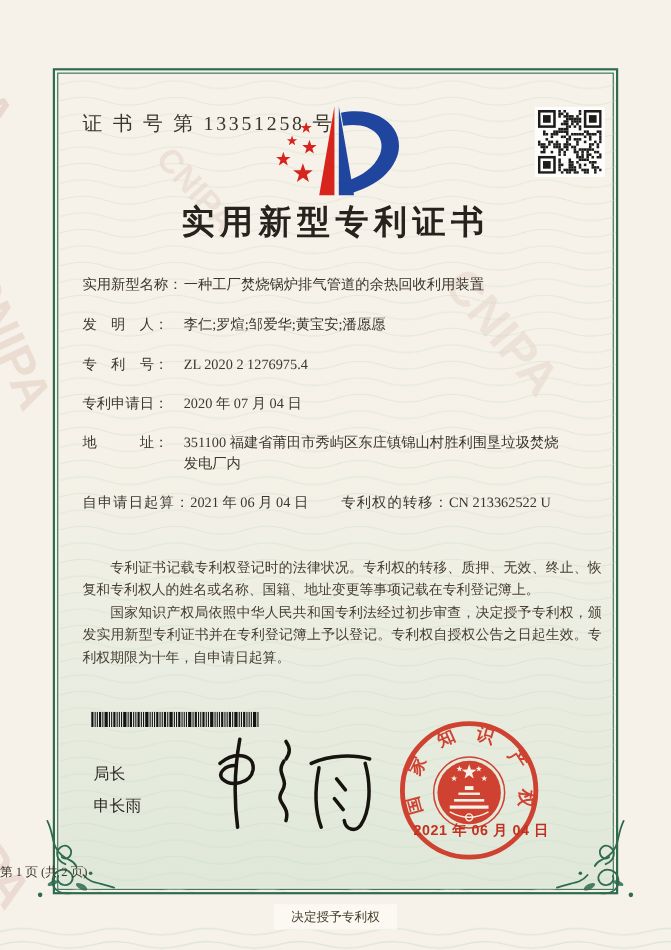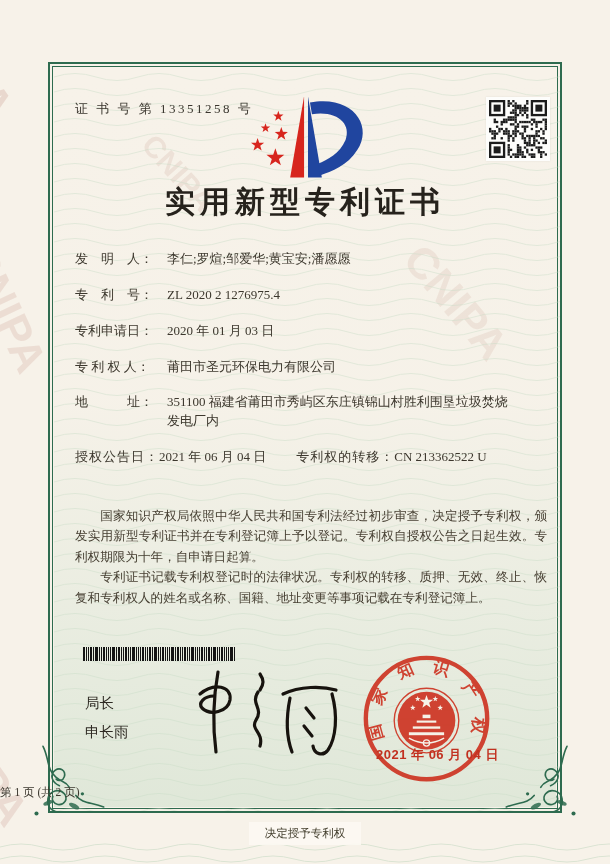--- a/index.html
+++ b/index.html
@@ -22,21 +22,21 @@
         rgba(226,234,222,0.05) 45%,rgba(217,230,214,0.5) 78%,rgba(211,226,208,0.65) 100%);}
   .waves,.waves-bottom{position:absolute;pointer-events:none;}
   .waves{inset:4px;width:506px;height:743px;opacity:.45;}
   .waves-bottom{left:0;top:840px;width:610px;height:24px;opacity:.55;}
   .flourish{position:absolute;width:82px;height:82px;}
   .fl-right{left:503px;top:743px;}
   .fl-left{left:25px;top:743px;transform:scaleX(-1);}
   .g-stroke{stroke:var(--frame_green,#2e6b4f);fill:none;stroke-width:2;stroke-linecap:round;}
   .g-fill{fill:var(--frame_green,#2e6b4f);}
   
-  .cert-no{position:absolute;left:75px;top:100px;font-size:13px;letter-spacing:2.5px;color:#3a362e;}
+  .cert-no{position:absolute;left:75px;top:100px;font-size:18px;letter-spacing:2.5px;color:#3a362e;}
   .logo{position:absolute;left:223px;top:92px;width:168px;height:90px;}
   .lred{fill:var(--logo_red,#d7251d);}
   .lblue{fill:var(--logo_blue,#20459f);}
   .qr{position:absolute;left:486px;top:97px;width:64px;height:64px;background:#fdfdfb;
       display:flex;align-items:center;justify-content:center;box-shadow:0 0 2px rgba(0,0,0,.08);}
   .title{position:absolute;left:0;right:0;top:182px;text-align:center;font-size:30px;font-weight:bold;
          letter-spacing:5px;color:#26221c;}
   
   .fields{position:absolute;left:75px;top:250px;width:472px;font-size:13px;line-height:1.45;color:#3c372d;}
   .frow{display:flex;margin-bottom:17px;}
@@ -349,50 +349,50 @@
           <rect x="2.3" y="43.699999999999996" width="11.5" height="11.5" fill="#fdfdfb"></rect>
           <rect x="4.6" y="46" width="6.8999999999999995" height="6.8999999999999995" fill="#1c1c1c"></rect>
         </g>
       </svg>
   </div>
 
   <div class="title">实用新型专利证书</div>
 
   <div class="fields">
     <div class="frow">
+      <span class="flabel">实用新型名称：</span>
+      <span class="fvalue">一种工厂焚烧锅炉排气管道的余热回收利用装置</span>
+    </div>
+    <div class="frow">
       <span class="flabel">发　明　人：</span>
       <span class="fvalue">李仁;罗煊;邹爱华;黄宝安;潘愿愿</span>
     </div>
     <div class="frow">
       <span class="flabel">专　利　号：</span>
       <span class="fvalue">ZL 2020 2 1276975.4</span>
     </div>
     <div class="frow">
       <span class="flabel">专利申请日：</span>
-      <span class="fvalue">2020 年 01 月 03 日</span>
-    </div>
-    <div class="frow">
-      <span class="flabel">专 利 权 人：</span>
-      <span class="fvalue">莆田市圣元环保电力有限公司</span>
+      <span class="fvalue">2020 年 07 月 04 日</span>
     </div>
     <div class="frow">
       <span class="flabel">地　　　址：</span>
       <span class="fvalue addr">351100 福建省莆田市秀屿区东庄镇锦山村胜利围垦垃圾焚烧发电厂内</span>
     </div>
     <div class="frow grant">
-      <span class="flabel">授权公告日：</span>
+      <span class="flabel">自申请日起算：</span>
       <span class="fvalue">2021 年 06 月 04 日</span>
       <span class="flabel second">专利权的转移：</span>
       <span class="fvalue">CN 213362522 U</span>
     </div>
   </div>
 
   <div class="paras">
+    <p>专利证书记载专利权登记时的法律状况。专利权的转移、质押、无效、终止、恢复和专利权人的姓名或名称、国籍、地址变更等事项记载在专利登记簿上。</p>
     <p>国家知识产权局依照中华人民共和国专利法经过初步审查，决定授予专利权，颁发实用新型专利证书并在专利登记簿上予以登记。专利权自授权公告之日起生效。专利权期限为十年，自申请日起算。</p>
-    <p>专利证书记载专利权登记时的法律状况。专利权的转移、质押、无效、终止、恢复和专利权人的姓名或名称、国籍、地址变更等事项记载在专利登记簿上。</p>
   </div>
 
   <svg class="barcode" id="barcode" viewBox="0 0 158 14">
       <rect x="1" y="0" width="2" height="14" fill="#141414"></rect>
       <rect x="4" y="0" width="1" height="14" fill="#141414"></rect>
       <rect x="6" y="0" width="1" height="14" fill="#141414"></rect>
       <rect x="8" y="0" width="2" height="14" fill="#141414"></rect>
       <rect x="11" y="0" width="1" height="14" fill="#141414"></rect>
       <rect x="13" y="0" width="3" height="14" fill="#141414"></rect>
       <rect x="17" y="0" width="1" height="14" fill="#141414"></rect>

